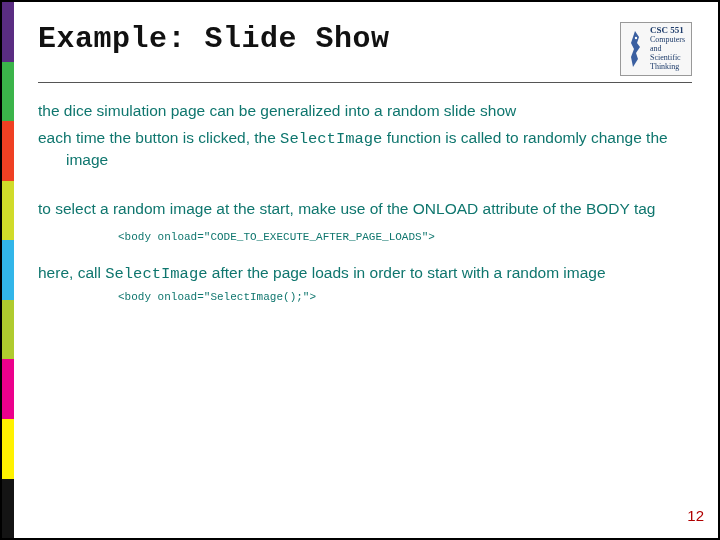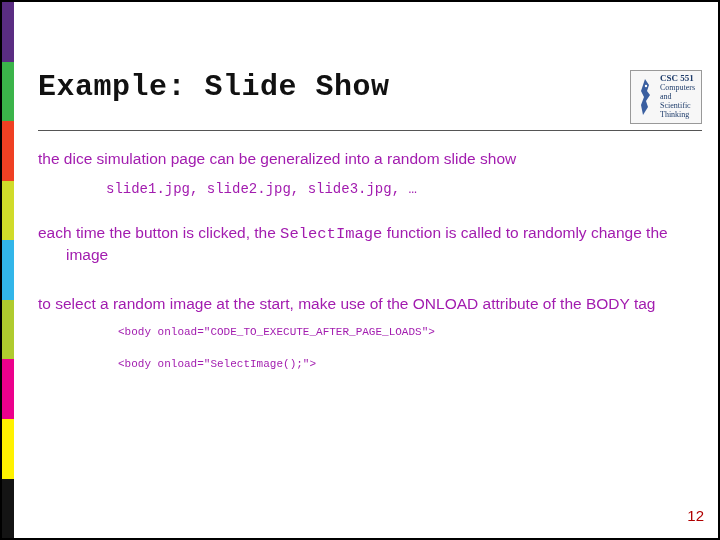--- a/index.html
+++ b/index.html
@@ -26,22 +26,21 @@
   .s3 { background: #d0db2a; }
   .s4 { background: #32b6e9; }
   .s5 { background: #afcb2e; }
   .s6 { background: #ec008c; }
   .s7 { background: #fff200; }
   .s8 { background: #141414; }
 
   .content {
     position: absolute;
     left: 12px; right: 0; top: 0; bottom: 0;
-    padding: 20px 16px 16px 24px;
-    margin-top: 48px;
+    padding: 20px 26px 16px 24px;
   }
 
   .header {
     display: flex;
     align-items: flex-start;
     justify-content: space-between;
     border-bottom: 1px solid #555;
     padding-bottom: 6px;
     margin-bottom: 18px;
   }
@@ -71,21 +70,21 @@
     display: flex; flex-direction: column;
     font-family: Georgia, 'Times New Roman', serif;
     color: #1f3d6b;
     font-size: 8px;
     line-height: 1.1;
   }
   .logo .course { font-weight: bold; font-size: 9px; }
 
   .body {
     font-size: 15.5px;
-    color: #a21caf;
+    color: #0f766e;
     line-height: 1.35;
   }
   .p1 { margin: 0 0 6px 0; }
   .sub1 {
     margin: 2px 0 4px 38px;
     font-size: 14px;
     display: flex;
     align-items: flex-start;
     gap: 10px;
   }
@@ -165,30 +164,32 @@
           <span>Thinking</span>
         </div>
       </div>
     </div>
 
     <div class="body">
 
       <div class="p1">the dice simulation page can be generalized into a random slide show</div>
 
 
-      <div class="code code-line1">slide1.jpg, slide2.jpg, slide3.jpg, …</div>
 
       <div class="p2 hang">
         <span>each time the button is clicked, the </span><span class="code">SelectImage</span><span> function is called to randomly change the image</span>
       </div>
 
       <div class="p3 hang">to select a random image at the start, make use of the ONLOAD attribute of the BODY tag</div>
 
       <div class="code code-line2">&lt;body onload="CODE_TO_EXECUTE_AFTER_PAGE_LOADS"&gt;</div>
 
+      <div class="p4 hang">
+        <span>here, call </span><span class="code">SelectImage</span><span> after the page loads in order to start with a random image</span>
+      </div>
 
       <div class="code code-line3">&lt;body onload="SelectImage();"&gt;</div>
 
     </div>
 
     <div class="pagenum">12</div>
   </div>
 </div>
 
 </body></html>

